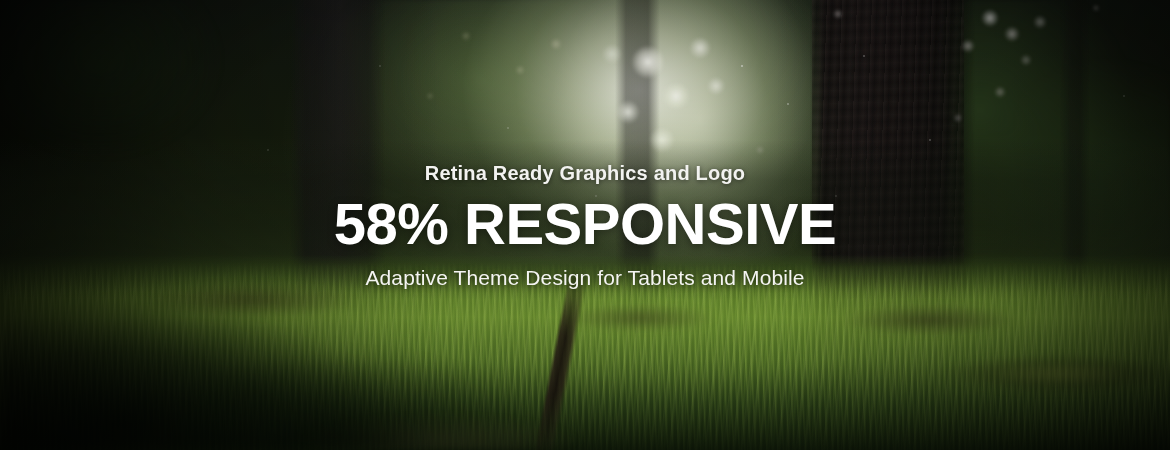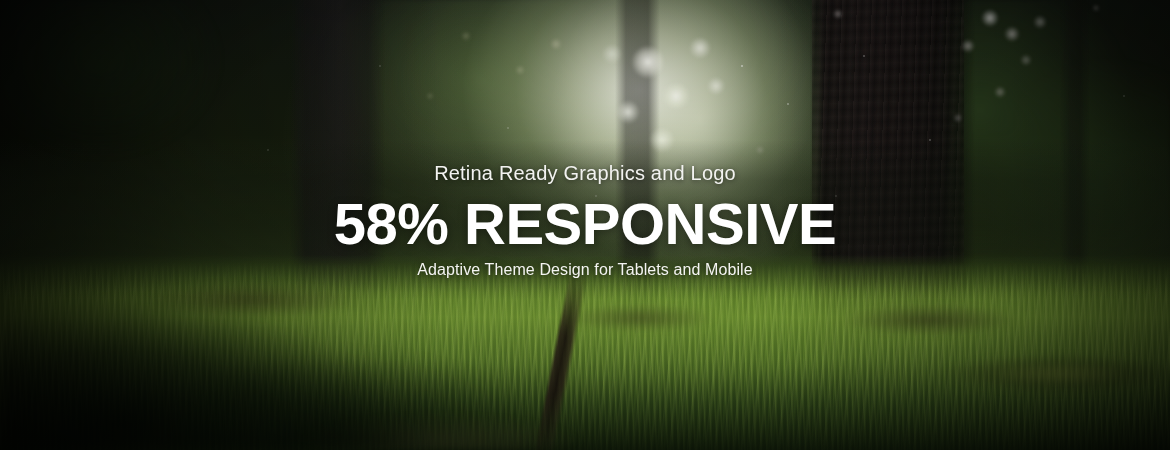--- a/index.html
+++ b/index.html
@@ -297,47 +297,47 @@
     left: 0;
     right: 0;
     top: 160px;
     text-align: center;
     color: #ffffff;
     z-index: 10;
   }
 
   .eyebrow {
     font-size: 20px;
-    font-weight: 400;
+    font-weight: 700;
     line-height: 26px;
     letter-spacing: 0.2px;
     color: #f2f2f0;
     text-shadow: 0 1px 5px rgba(0,0,0,0.55);
     margin: 0;
   }
 
   .headline {
     font-size: 58px;
     font-weight: 700;
     line-height: 64px;
     letter-spacing: -0.5px;
     color: #ffffff;
     text-shadow: 0 2px 10px rgba(0,0,0,0.42);
     margin: 6px 0 0 0;
     white-space: nowrap;
   }
 
   .subline {
-    font-size: 16px;
+    font-size: 21px;
     font-weight: 300;
     line-height: 28px;
     letter-spacing: 0.1px;
     color: #f4f4f2;
     text-shadow: 0 1px 6px rgba(0,0,0,0.5);
-    margin: 0 0 0 0;
+    margin: 8px 0 0 0;
   }
 </style>
 </head>
 <body>
 
 <div class="hero">
 
   <div class="photo-layer layer-base"></div>
   <div class="photo-layer layer-canopy"></div>
   <div class="photo-layer layer-sunshaft"></div>

